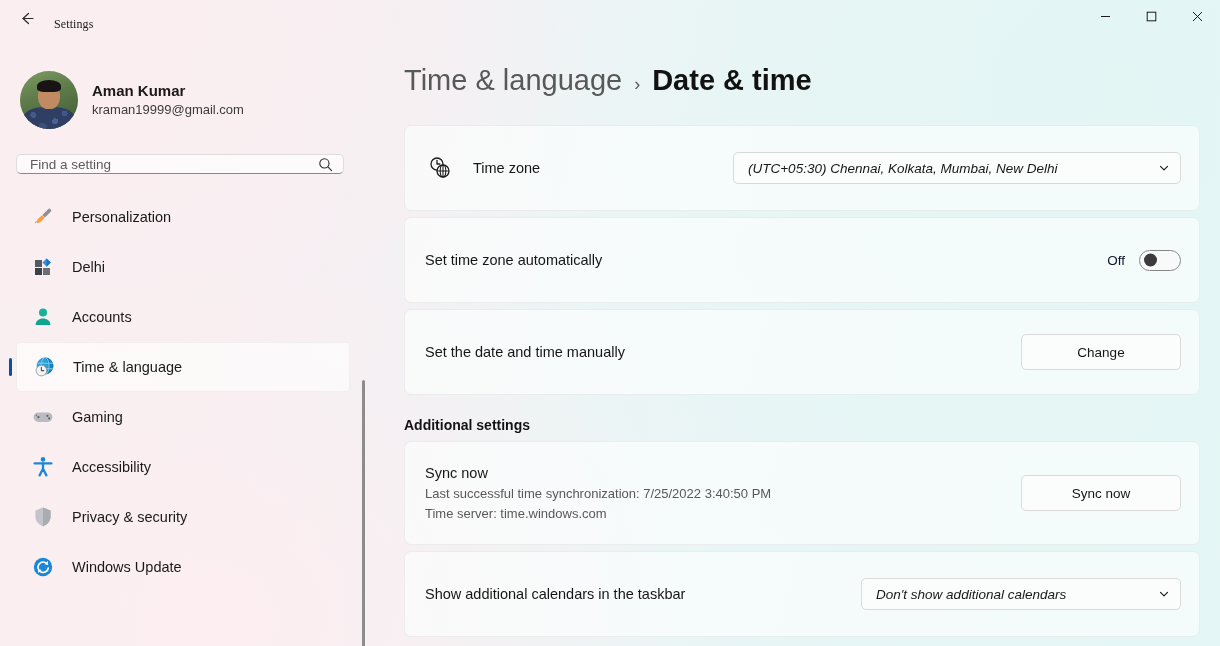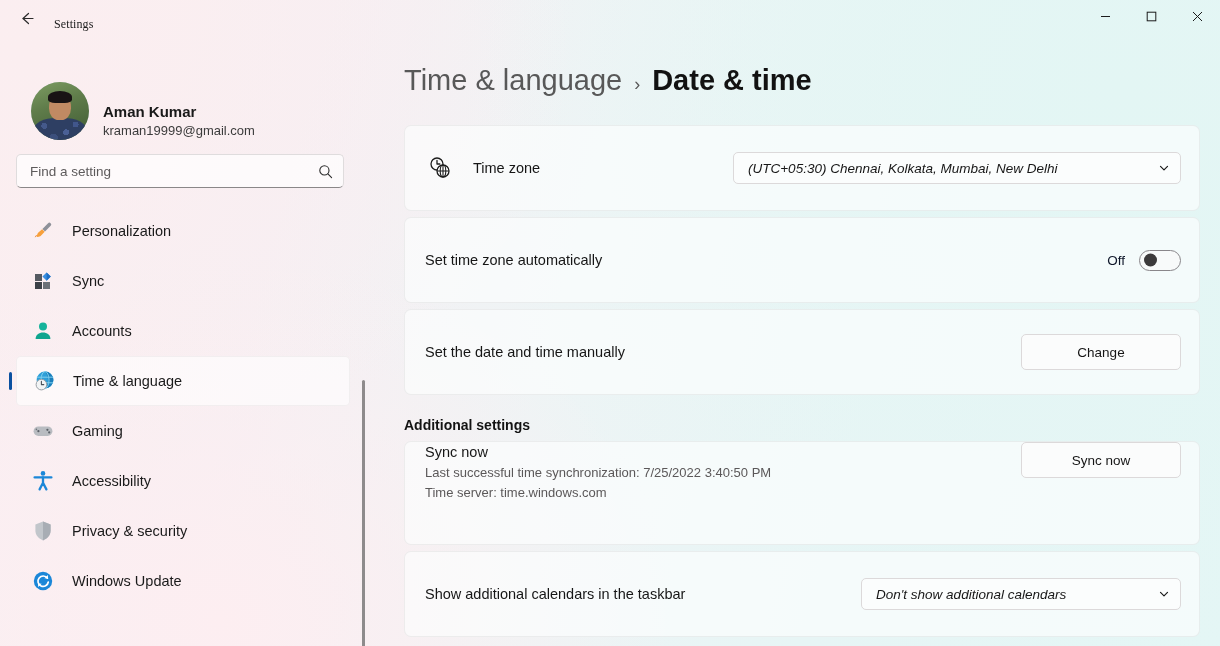--- a/index.html
+++ b/index.html
@@ -66,24 +66,23 @@
 
   
   .sidebar {
     position: absolute;
     top: 32px; left: 0;
     width: 368px;
     height: 614px;
   }
   .account {
     display: flex;
-    align-items: flex-end;
+    align-items: center;
     padding: 28px 0 0 20px;
     height: 108px;
-    margin-left: 11px;
   }
   .avatar {
     width: 58px; height: 58px;
     border-radius: 50%;
     flex: 0 0 58px;
     overflow: hidden;
     background: #c7d3df;
     position: relative;
   }
   
@@ -127,21 +126,21 @@
     color: #191919;
   }
   .acct-mail {
     font-size: 13px;
     color: #3c3c3c;
     margin-top: 2px;
   }
 
   .searchwrap { padding: 14px 24px 0 16px; }
   .searchbox {
-    height: 34px;
+    height: 20px;
     background: rgba(255,255,255,.70);
     border: 1px solid #dfdcdd;
     border-bottom: 1px solid #8a8788;
     border-radius: 5px;
     display: flex;
     align-items: center;
     padding: 0 10px 0 13px;
   }
   .searchbox input {
     flex: 1;
@@ -231,21 +230,21 @@
     color: #121212;
   }
 
   .cards { margin: 28px 20px 0 36px; }
 
   .card {
     background: rgba(252,253,253,.68);
     border: 1px solid rgba(0,0,0,.055);
     border-radius: 7px;
     display: flex;
-    align-items: flex-start;
+    align-items: center;
     padding: 0 18px 0 20px;
     margin-bottom: 6px;
     min-height: 68px;
   }
   .card.tall { min-height: 86px; align-items: center; }
 
   .card-icon {
     width: 30px; height: 30px;
     flex: 0 0 30px;
     display: flex; align-items: center; justify-content: center;
@@ -396,21 +395,21 @@
     <div class="nav-item">
       <span class="nav-icon">
         <svg width="24" height="24" viewBox="0 0 24 24" fill="none">
           <rect x="4" y="5" width="7" height="7" fill="#555a61"></rect>
           <rect x="4" y="13" width="7" height="7" fill="#3c4148"></rect>
           <rect x="12" y="13" width="7" height="7" fill="#6b7077"></rect>
           <path d="M15.6 3.4 l4.2 4.2 -4.2 4.2 -4.2-4.2z" fill="#3a8fe0"></path>
           <path d="M15.6 3.4 l4.2 4.2 -4.2 4.2z" fill="#1f6fc4"></path>
         </svg>
       </span>
-      <span class="nav-label">Sync</span>
+      <span class="nav-label">Delhi</span>
     </div>
 
     <div class="nav-item">
       <span class="nav-icon">
         <svg width="24" height="24" viewBox="0 0 24 24" fill="none">
           <circle cx="12" cy="7.4" r="4" fill="#16b39b"></circle>
           <path d="M4.6 20 c0-4 3.4-6.4 7.4-6.4 s7.4 2.4 7.4 6.4z" fill="#0fa58e"></path>
         </svg>
       </span>
       <span class="nav-label">Accounts</span>

